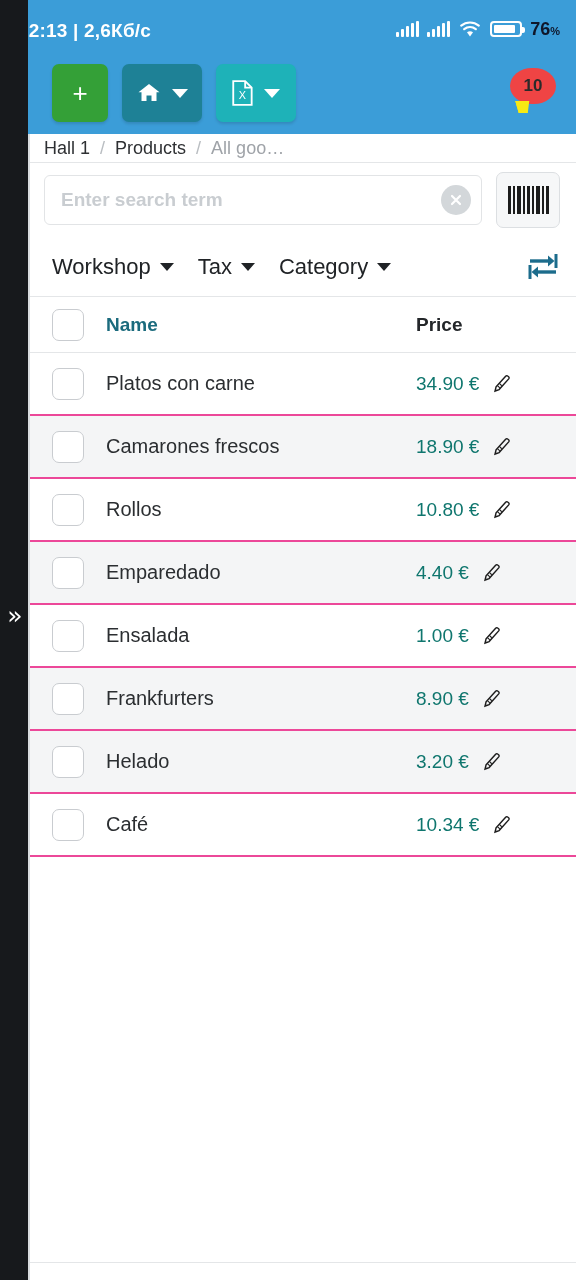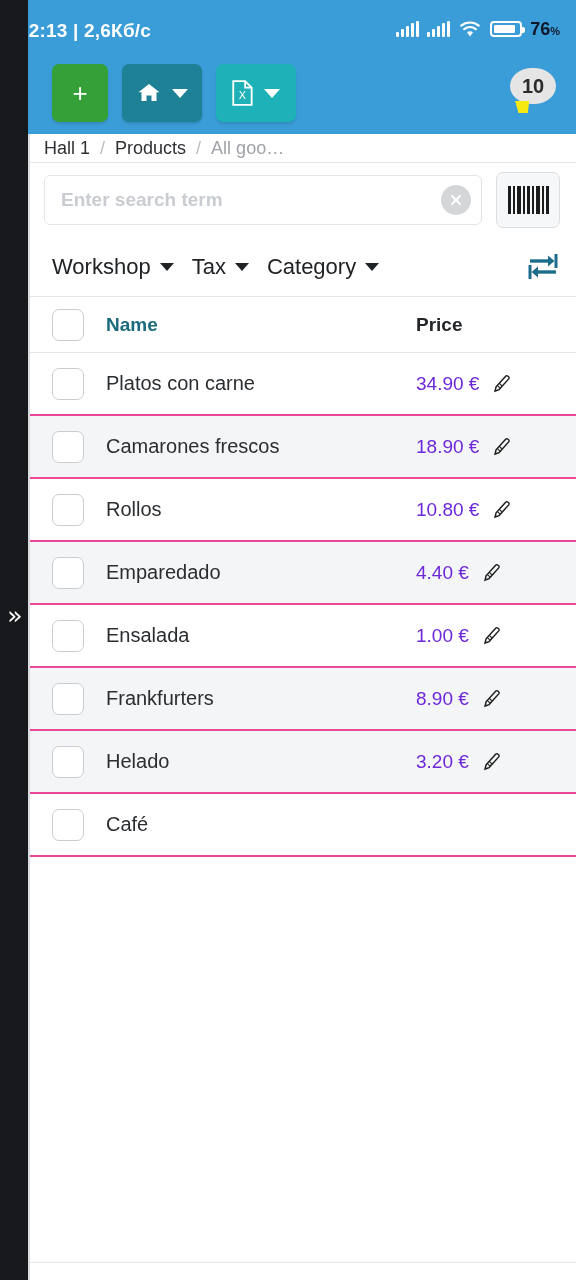--- a/index.html
+++ b/index.html
@@ -92,22 +92,22 @@
   .tbtn-excel { width: 80px; background: #1eb2b8; }
   .caret {
     width: 0; height: 0;
     border-left: 8px solid transparent;
     border-right: 8px solid transparent;
     border-top: 9px solid #fff;
   }
   .badge-bubble {
     position: absolute; right: 20px; top: 68px;
     width: 46px; height: 36px;
-    background: #e5e5e5; border-radius: 50%/52%;
-    color: #2a2a2a; font-size: 20px; font-weight: bold;
+    background: #ef4444; border-radius: 50%/52%;
+    color: #2a2a2a; font-size: 17px; font-weight: bold;
     display: flex; align-items: center; justify-content: center;
     cursor: pointer;
   }
   .badge-bubble::after {
     content: ""; position: absolute; left: 7px; bottom: -9px;
     border-left: 9px solid #f7ea13;
     border-right: 5px solid transparent;
     border-top: 12px solid #f7ea13;
     border-bottom: 0;
     transform: skewX(16deg);
@@ -152,21 +152,21 @@
     width: 64px; height: 56px; border-radius: 7px;
     background: #f6f7f8; border: 1px solid #dcdfe2;
     display: flex; align-items: center; justify-content: center;
     cursor: pointer;
   }
   .bc-lines { display: flex; align-items: flex-end; gap: 2px; height: 28px; }
   .bc-lines i { display: block; background: #1c1c1c; height: 28px; }
 
   .filterrow {
     height: 60px; display: flex; align-items: center;
-    padding: 0 16px 0 22px; gap: 18px;
+    padding: 0 16px 0 22px; gap: 24px;
     border-bottom: 1px solid #e4e6e8;
   }
   .filter {
     display: flex; align-items: center; gap: 9px;
     font-size: 22px; color: #202326; cursor: pointer; white-space: nowrap;
   }
   .filter .caret { border-top-color: #202326; border-left-width: 7px; border-right-width: 7px; border-top-width: 8px; }
   .swap-btn { margin-left: auto; cursor: pointer; display: flex; }
 
   
@@ -185,21 +185,21 @@
   .th-price { color: #24272a; font-weight: bold; cursor: pointer; }
 
   .row {
     height: 63px; display: flex; align-items: center;
     border-bottom: 2px solid #ec4899; background: #ffffff;
   }
   .row.alt { background: #f4f5f6; }
   .row .col-name { font-size: 20px; color: #2b2e31; }
   .row .col-price {
     width: 160px; display: flex; align-items: center; gap: 10px;
-    font-size: 19px; color: #6d28d9;
+    font-size: 19px; color: #0f766e;
   }
   .pen { width: 22px; height: 22px; flex: none; cursor: pointer; }
 
   .bottom-divider {
     position: absolute; left: 30px; top: 1262px;
     width: 546px; height: 1px; background: #e4e6e8;
   }
 </style>
 </head>
 <body>
@@ -424,18 +424,25 @@
               <path d="M20.4 3.3c-.6-.6-1.5-.5-2 .1L7.7 15.1l-1.1 4.6 4.4-1.6L21.5 6.4c.6-.7.6-1.7-.1-2.3z" fill="none" stroke="#1d1d1d" stroke-width="1.6"></path>
               <path d="M9.2 13.8l2.6 2.5M11.3 11.4l2.6 2.5" stroke="#1d1d1d" stroke-width="1.2"></path>
             </svg>
           </div>
         </div>
         <div class="row">
           <div class="cb-cell">
             <div class="cbox"></div>
           </div>
           <div class="col-name">Café</div>
+          <div class="col-price">
+            <span>10.34 €</span>
+            <svg class="pen" viewBox="0 0 24 24">
+              <path d="M20.4 3.3c-.6-.6-1.5-.5-2 .1L7.7 15.1l-1.1 4.6 4.4-1.6L21.5 6.4c.6-.7.6-1.7-.1-2.3z" fill="none" stroke="#1d1d1d" stroke-width="1.6"></path>
+              <path d="M9.2 13.8l2.6 2.5M11.3 11.4l2.6 2.5" stroke="#1d1d1d" stroke-width="1.2"></path>
+            </svg>
+          </div>
         </div>
       </div>
   </div>
 
   <div class="bottom-divider"></div>
 </div>
 
 </body></html>

